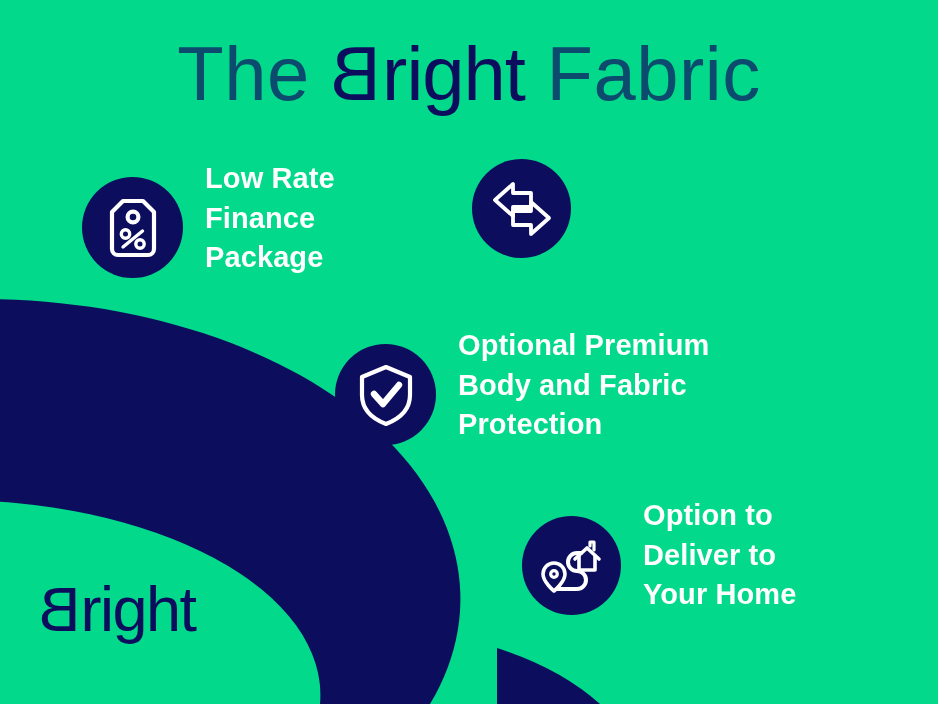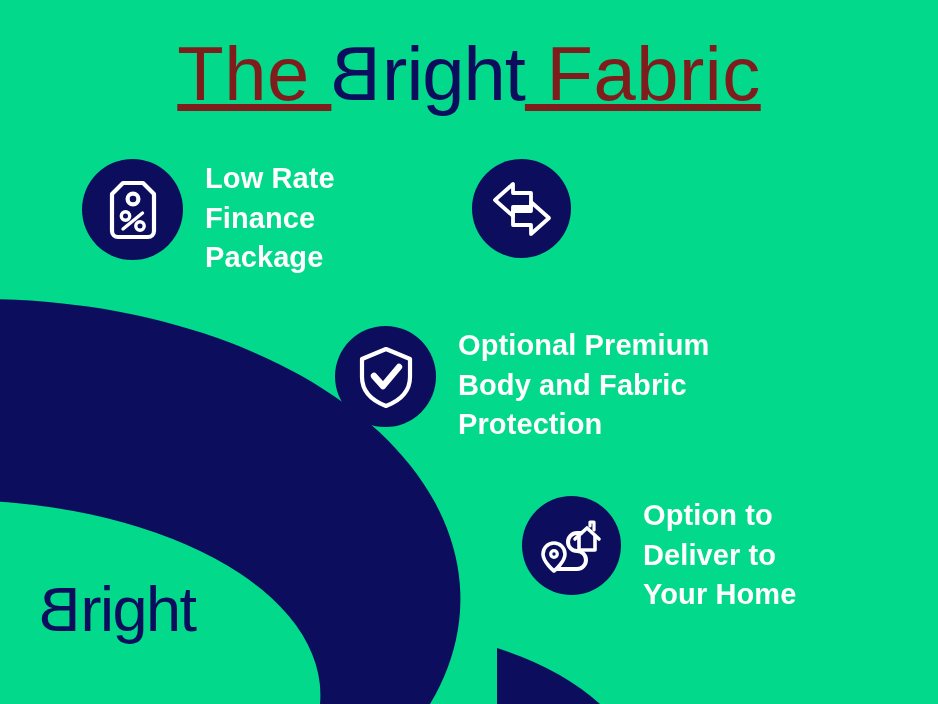--- a/index.html
+++ b/index.html
@@ -34,37 +34,37 @@
     position:absolute;
     top:36px; left:0; width:938px;
     text-align:center;
     white-space:nowrap;
     font-size:76px;
     line-height:1.0;
     font-weight:400;
     letter-spacing:0.5px;
     color:#ffffff;
   }
-  .headline .word-white { color:#7f1d1d;text-decoration:underline; }
+  .headline .word-white { color:#0c4a6e; }
   .headline .brand-word {
     color:#0d0d5e;
     font-weight:500;
     letter-spacing:-1px;
   }
   .headline .brand-b {
     display:inline-block;
     transform:scaleX(-1);
     margin-right:1px;
   }
 
   
   .feature {
     position:absolute;
     display:flex;
-    align-items:flex-start;
+    align-items:flex-end;
     gap:22px;
   }
   .feature .badge {
     flex:0 0 auto;
     width:100px; height:100px;
     border-radius:50%;
     background:#0d0d5e;
     display:flex;
     align-items:center;
     justify-content:center;

